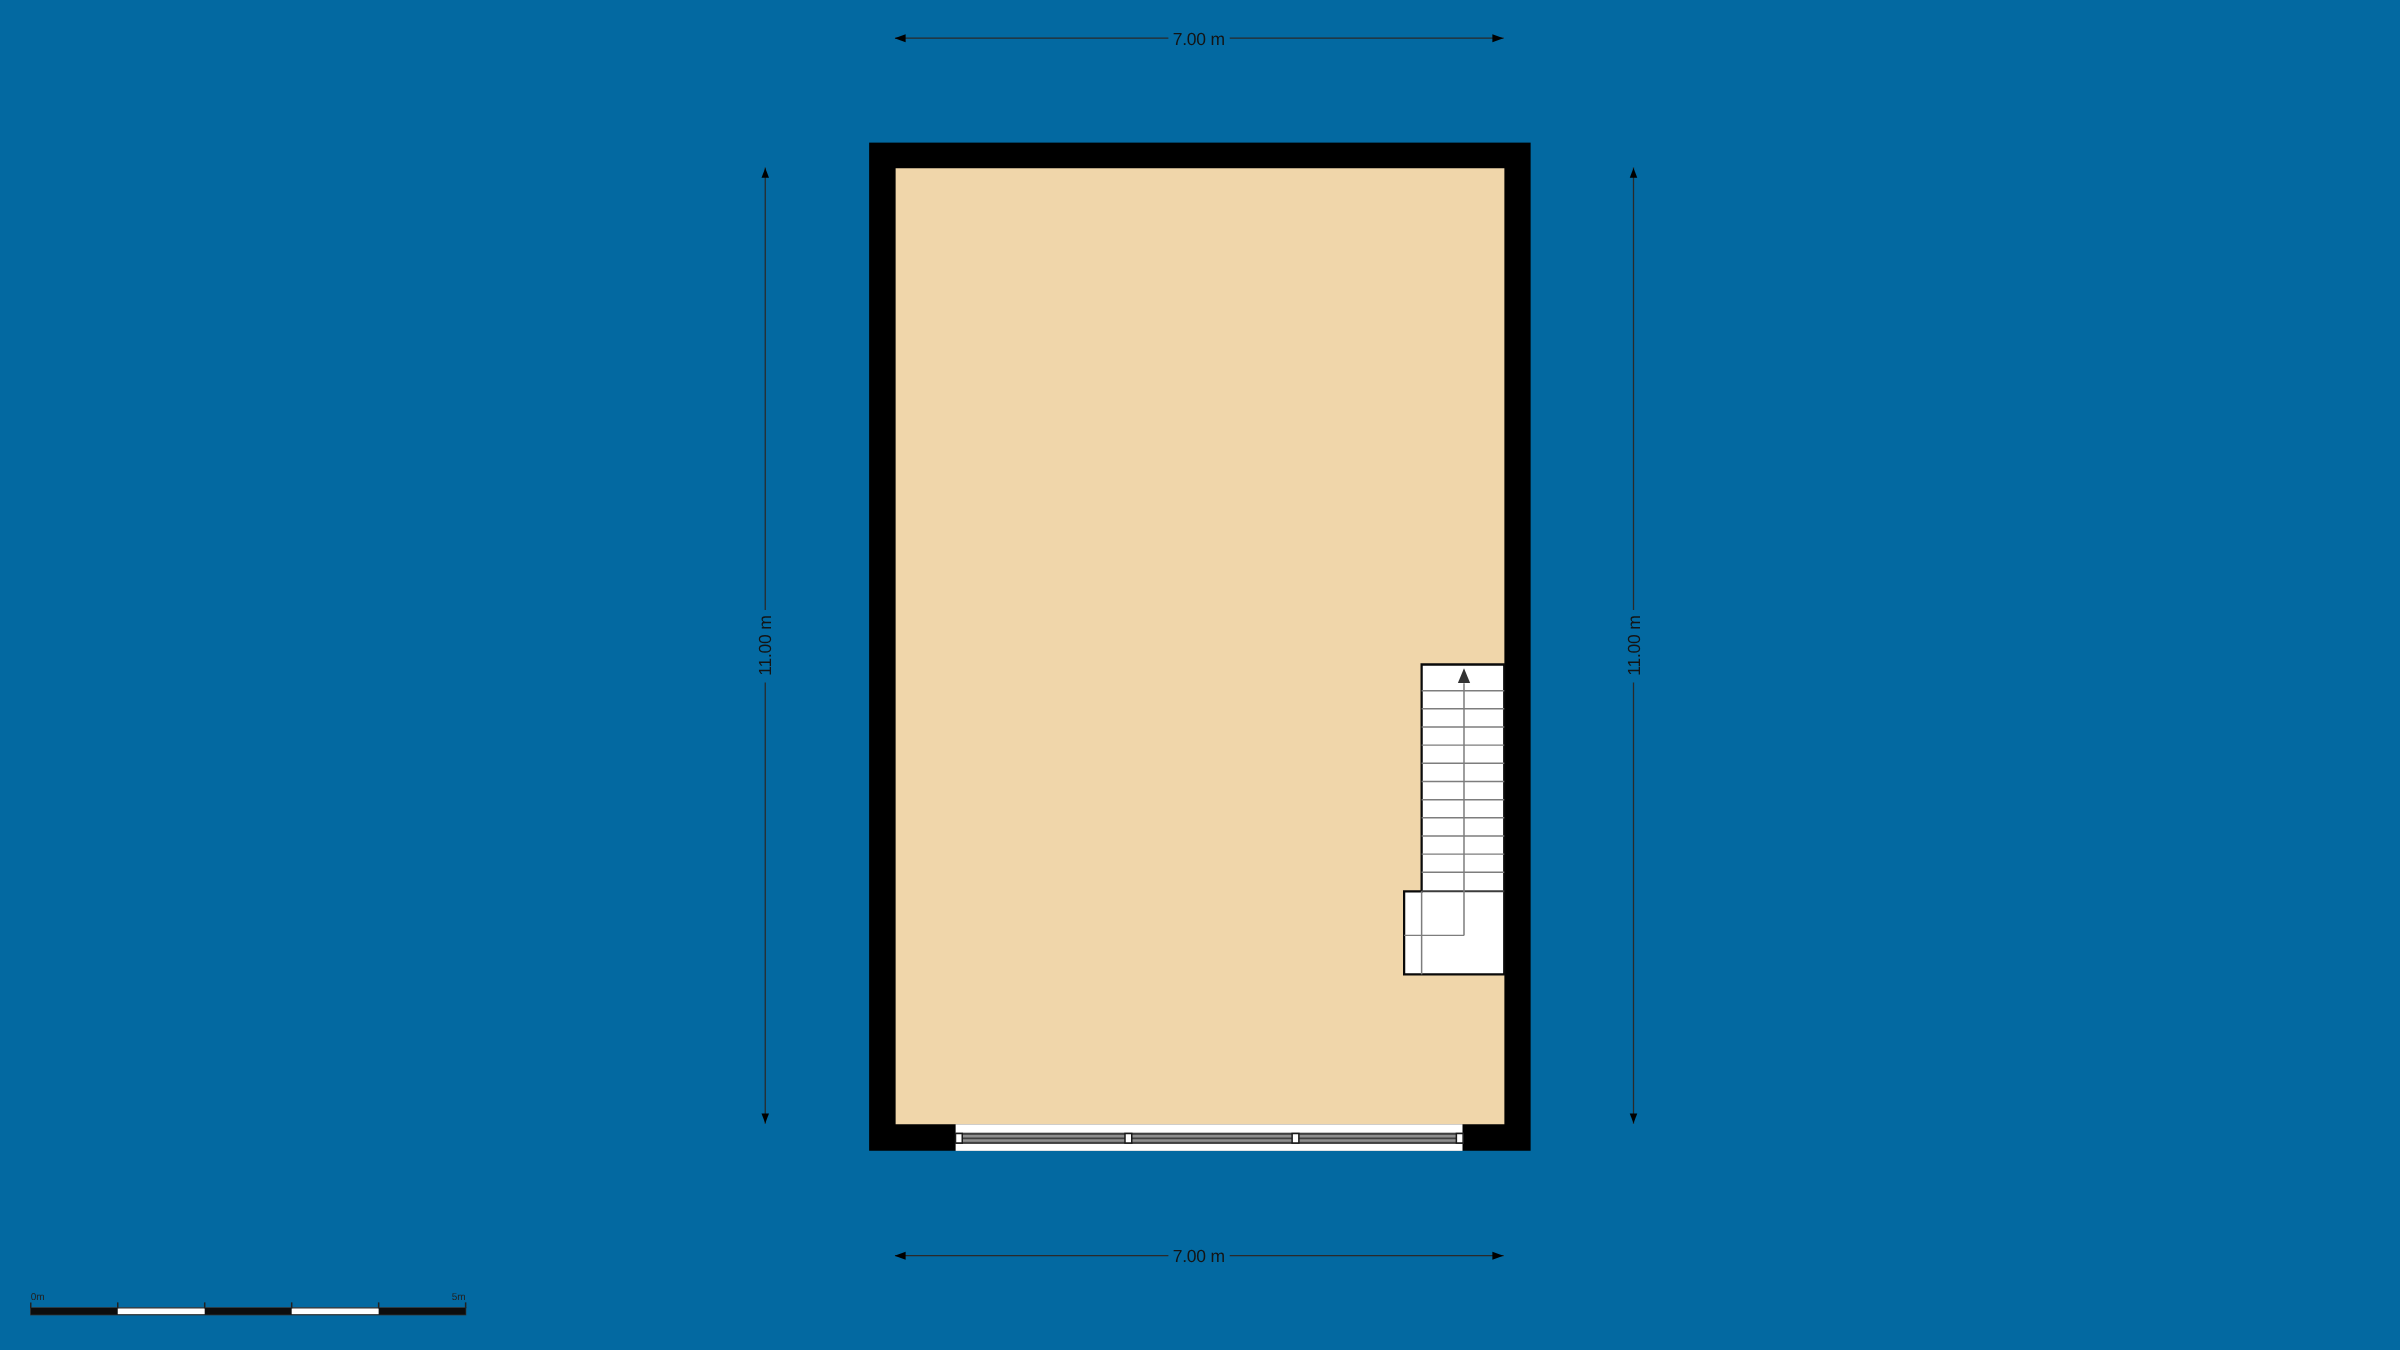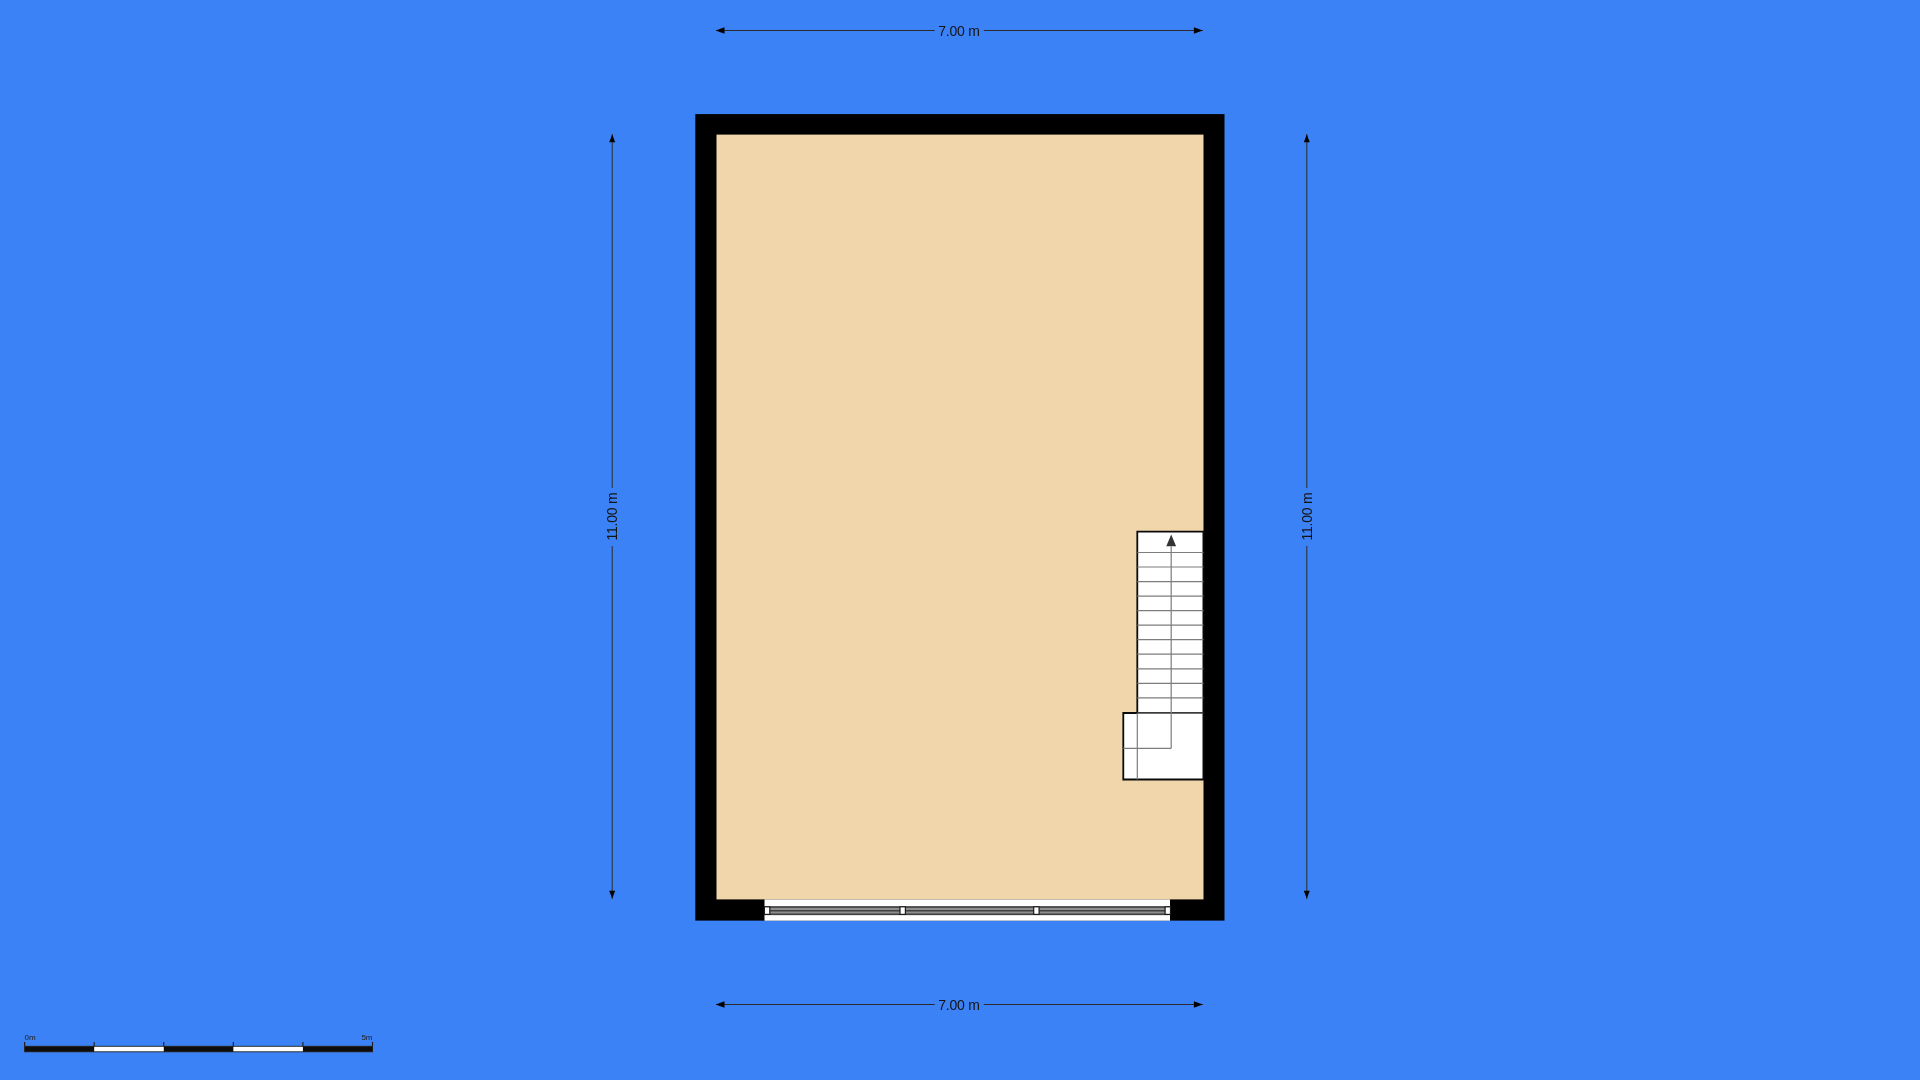--- a/index.html
+++ b/index.html
@@ -1,16 +1,16 @@
 <!DOCTYPE html>
 <html><head>
 <meta charset="utf-8">
 <style>
   html,body{margin:0;padding:0;background:#ffffff;}
-  .page{position:relative;width:1920px;height:1080px;background:#3b82f6;overflow:hidden;
+  .page{position:relative;width:1920px;height:1080px;background:#0369a1;overflow:hidden;
         font-family:"Liberation Sans", sans-serif;}
 </style>
 </head>
 <body>
 <div class="page">
 <svg width="1920" height="1080" viewBox="0 0 1920 1080">
 
   <rect x="695.3" y="114.1" width="529.2" height="806.5" fill="#000000"></rect>
 
   <rect x="716.5" y="134.6" width="487" height="764.8" fill="#f0d6aa"></rect>

